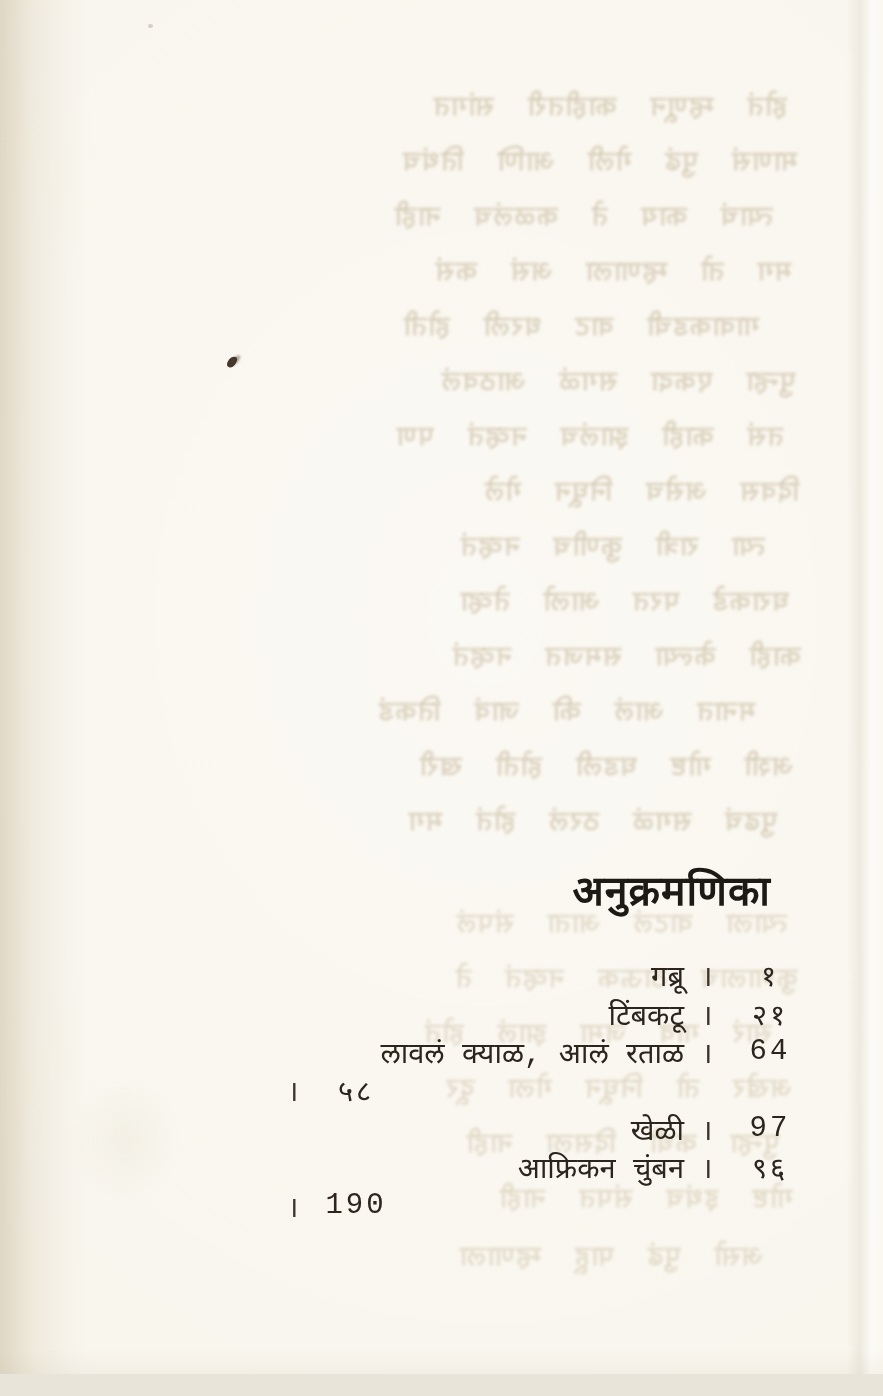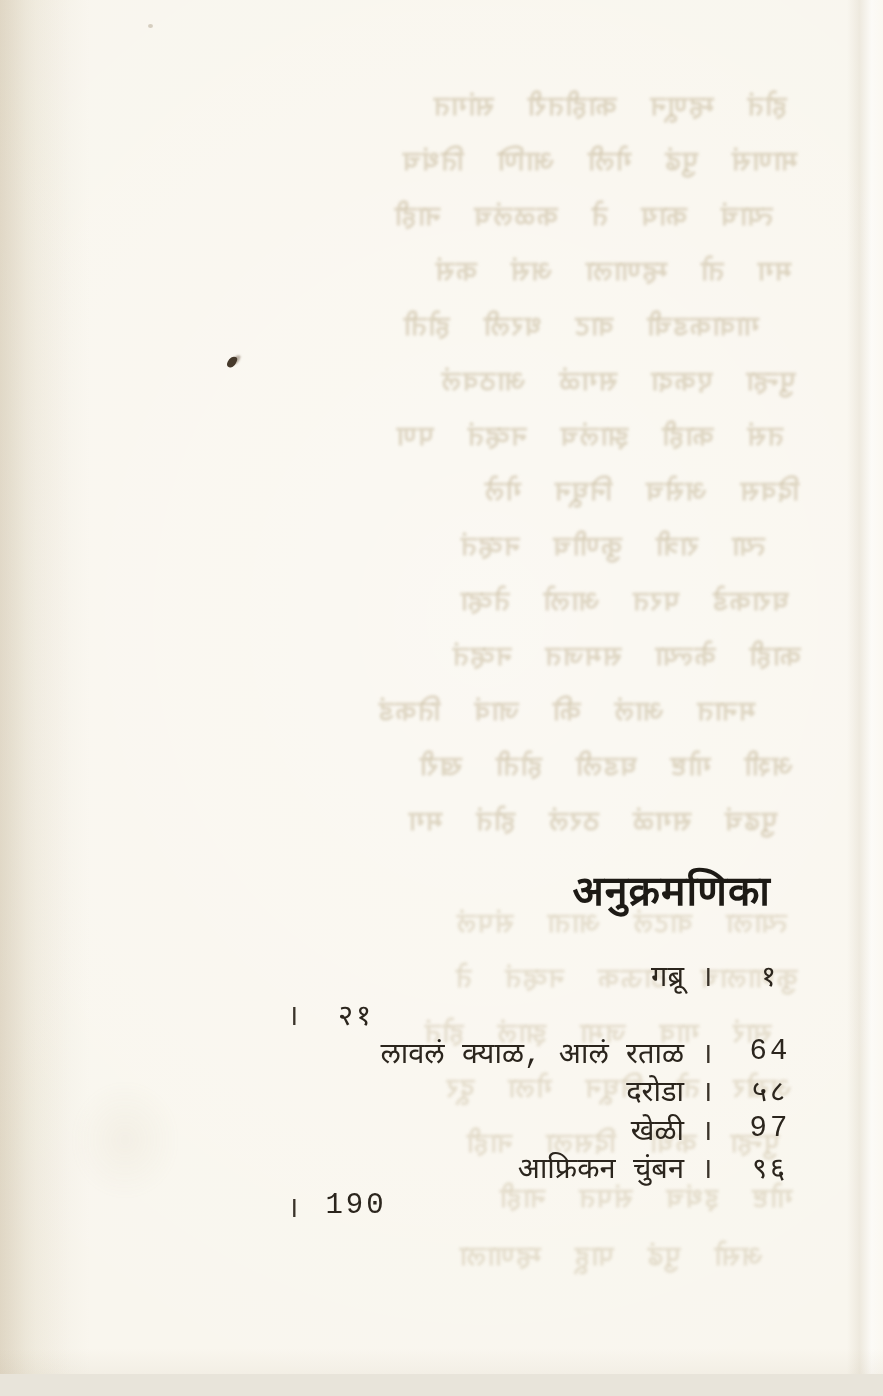--- a/index.html
+++ b/index.html
@@ -153,30 +153,30 @@
   <div class="corner-fleck"></div>
 
   <h1 class="title">अनुक्रमणिका</h1>
   <div class="toc" id="toc">
       <div class="toc-row">
         <span class="toc-label">गब्रू</span>
         <span class="toc-danda">।</span>
         <span class="toc-num">१</span>
       </div>
       <div class="toc-row">
+        <span class="toc-label">टिंबकटू</span>
         <span class="toc-danda">।</span>
         <span class="toc-num">२१</span>
       </div>
       <div class="toc-row">
         <span class="toc-label">लावलं क्याळ, आलं रताळ</span>
         <span class="toc-danda">।</span>
         <span class="toc-num">64</span>
       </div>
       <div class="toc-row">
-        <span class="toc-label">दरोडा</span>
         <span class="toc-danda">।</span>
         <span class="toc-num">५८</span>
       </div>
       <div class="toc-row">
         <span class="toc-label">खेळी</span>
         <span class="toc-danda">।</span>
         <span class="toc-num">97</span>
       </div>
       <div class="toc-row">
         <span class="toc-label">आफ्रिकन चुंबन</span>

